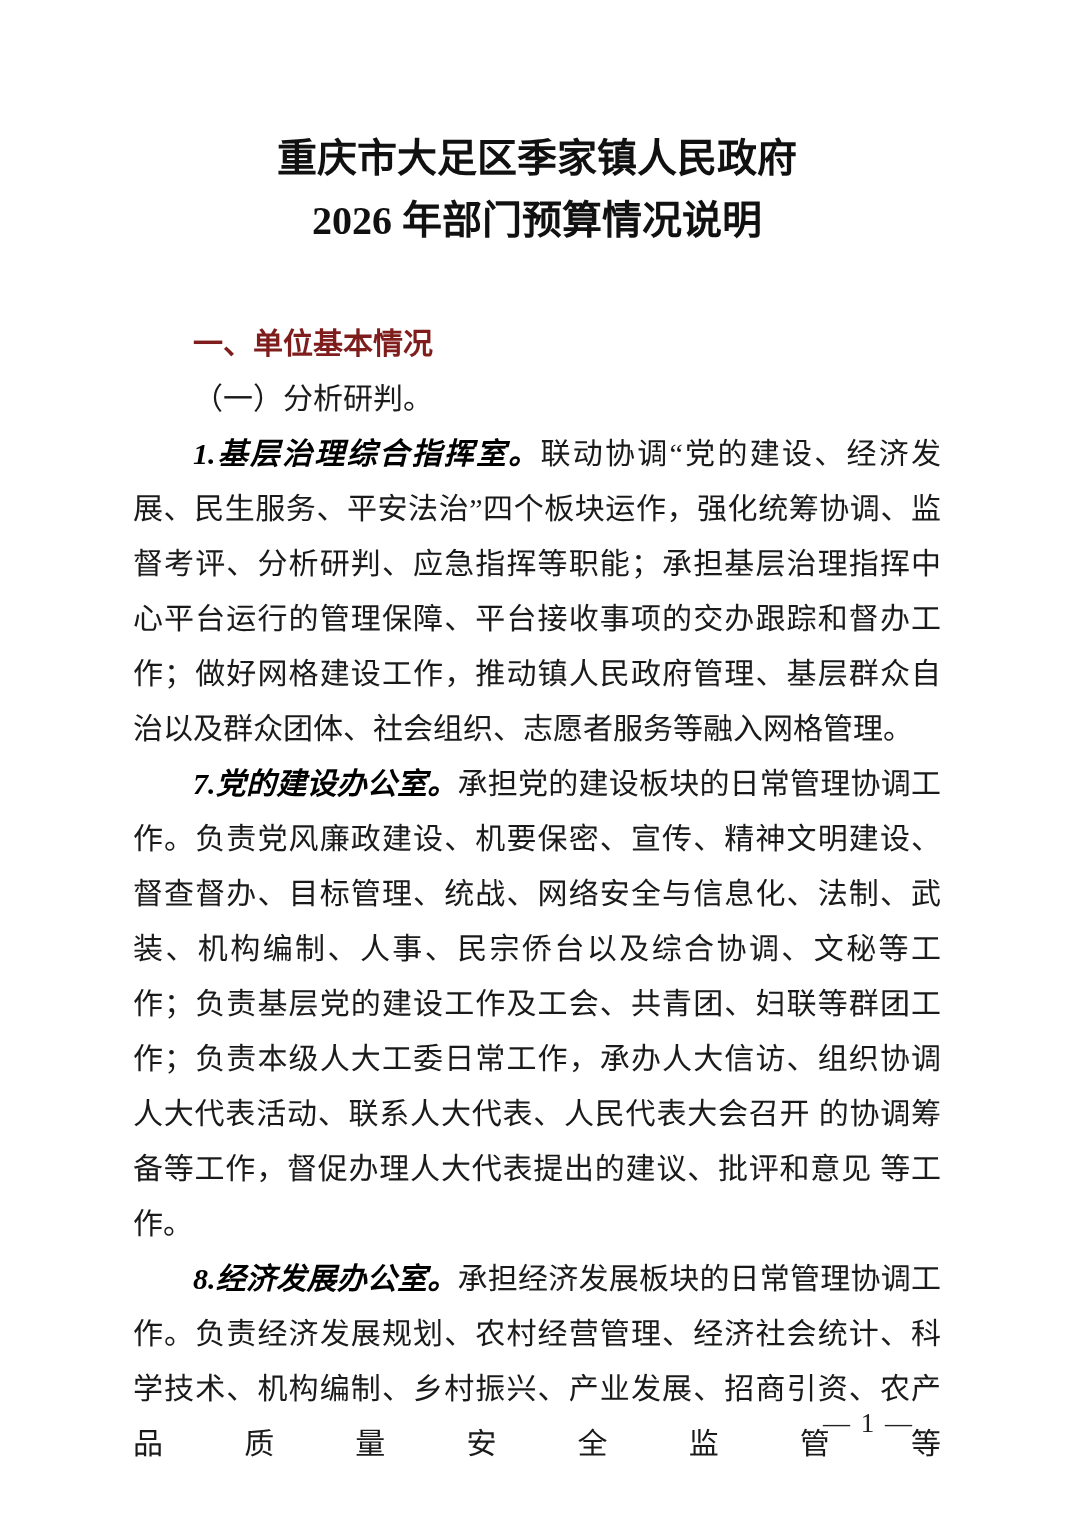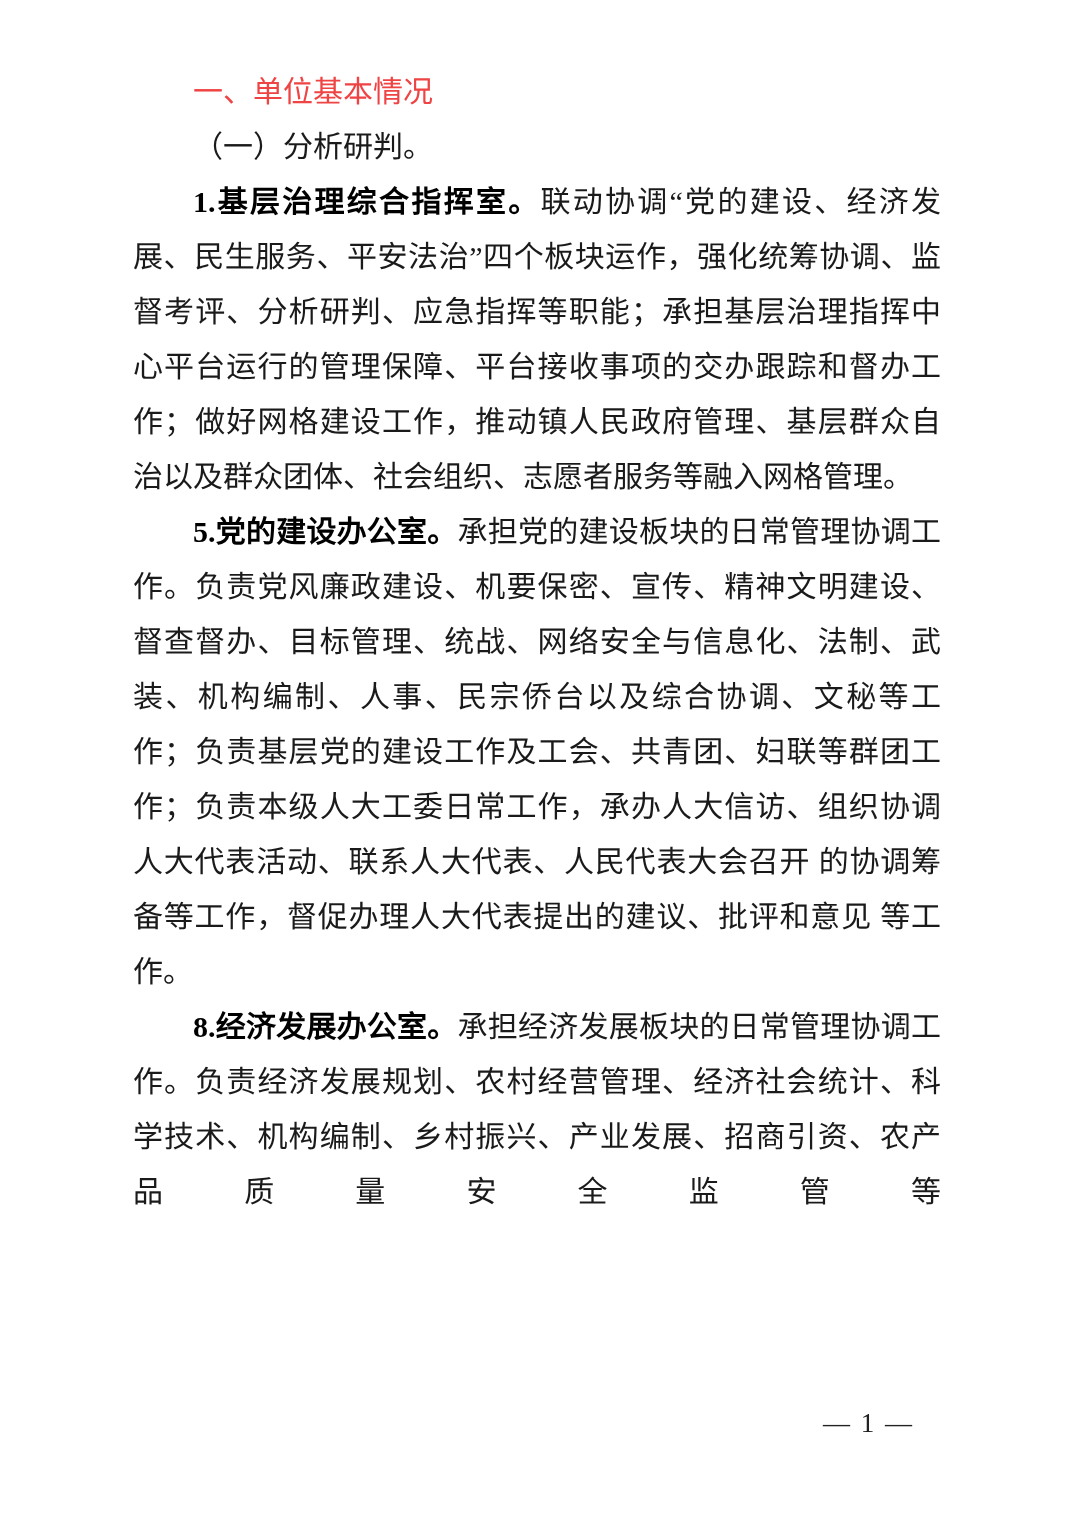--- a/index.html
+++ b/index.html
@@ -33,26 +33,27 @@
     line-height: 55px;
     text-align: justify;
     color: #1a1a1a;
   }
   .body-block p {
     margin: 0;
     text-indent: 2em;
   }
   .sec-heading {
     font-family: "Liberation Sans", "DejaVu Sans", sans-serif;
-    font-weight: normal;
-    color: #ef4444;
+    font-weight: bold;
+    color: #7f1d1d;
   }
   .lead {
     font-weight: bold;
     color: #000000;
+    font-style: italic;
   }
   
   p.continues {
     text-align-last: justify;
   }
   .page-number {
     position: absolute;
     top: 1406px;
     right: 160px;
     font-family: "Liberation Serif", "DejaVu Serif", serif;
@@ -60,31 +61,35 @@
     line-height: 34px;
     color: #222222;
     letter-spacing: 2px;
   }
 </style>
 </head>
 <body>
 
 <div class="page">
 
+  <div class="title-block">
+    <div>重庆市大足区季家镇人民政府</div>
+    <div>2026 年部门预算情况说明</div>
+  </div>
 
   <div class="body-block">
 
     <p class="sec-heading">一、单位基本情况</p>
 
     <p>（一）分析研判。</p>
 
 
     <p><span class="lead">1.基层治理综合指挥室。</span><span>联动协调“党的建设、经济发展、民生服务、平安法治”四个板块运作，强化统筹协调、监督考评、分析研判、应急指挥等职能；承担基层治理指挥中心平台运行的管理保障、平台接收事项的交办跟踪和督办工作；做好网格建设工作，推动镇人民政府管理、基层群众自治以及群众团体、社会组织、志愿者服务等融入网格管理。</span></p>
 
-    <p><span class="lead">5.党的建设办公室。</span><span>承担党的建设板块的日常管理协调工作。负责党风廉政建设、机要保密、宣传、精神文明建设、督查督办、目标管理、统战、网络安全与信息化、法制、武装、机构编制、人事、民宗侨台以及综合协调、文秘等工作；负责基层党的建设工作及工会、共青团、妇联等群团工作；负责本级人大工委日常工作，承办人大信访、组织协调人大代表活动、联系人大代表、人民代表大会召开 的协调筹备等工作，督促办理人大代表提出的建议、批评和意见 等工作。</span></p>
+    <p><span class="lead">7.党的建设办公室。</span><span>承担党的建设板块的日常管理协调工作。负责党风廉政建设、机要保密、宣传、精神文明建设、督查督办、目标管理、统战、网络安全与信息化、法制、武装、机构编制、人事、民宗侨台以及综合协调、文秘等工作；负责基层党的建设工作及工会、共青团、妇联等群团工作；负责本级人大工委日常工作，承办人大信访、组织协调人大代表活动、联系人大代表、人民代表大会召开 的协调筹备等工作，督促办理人大代表提出的建议、批评和意见 等工作。</span></p>
 
     <p class="continues"><span class="lead">8.经济发展办公室。</span><span>承担经济发展板块的日常管理协调工作。负责经济发展规划、农村经营管理、经济社会统计、科学技术、机构编制、乡村振兴、产业发展、招商引资、农产品质量安全监管等</span></p>
 
   </div>
 
   <div class="page-number">— 1 —</div>
 
 </div>
 
 </body></html>

